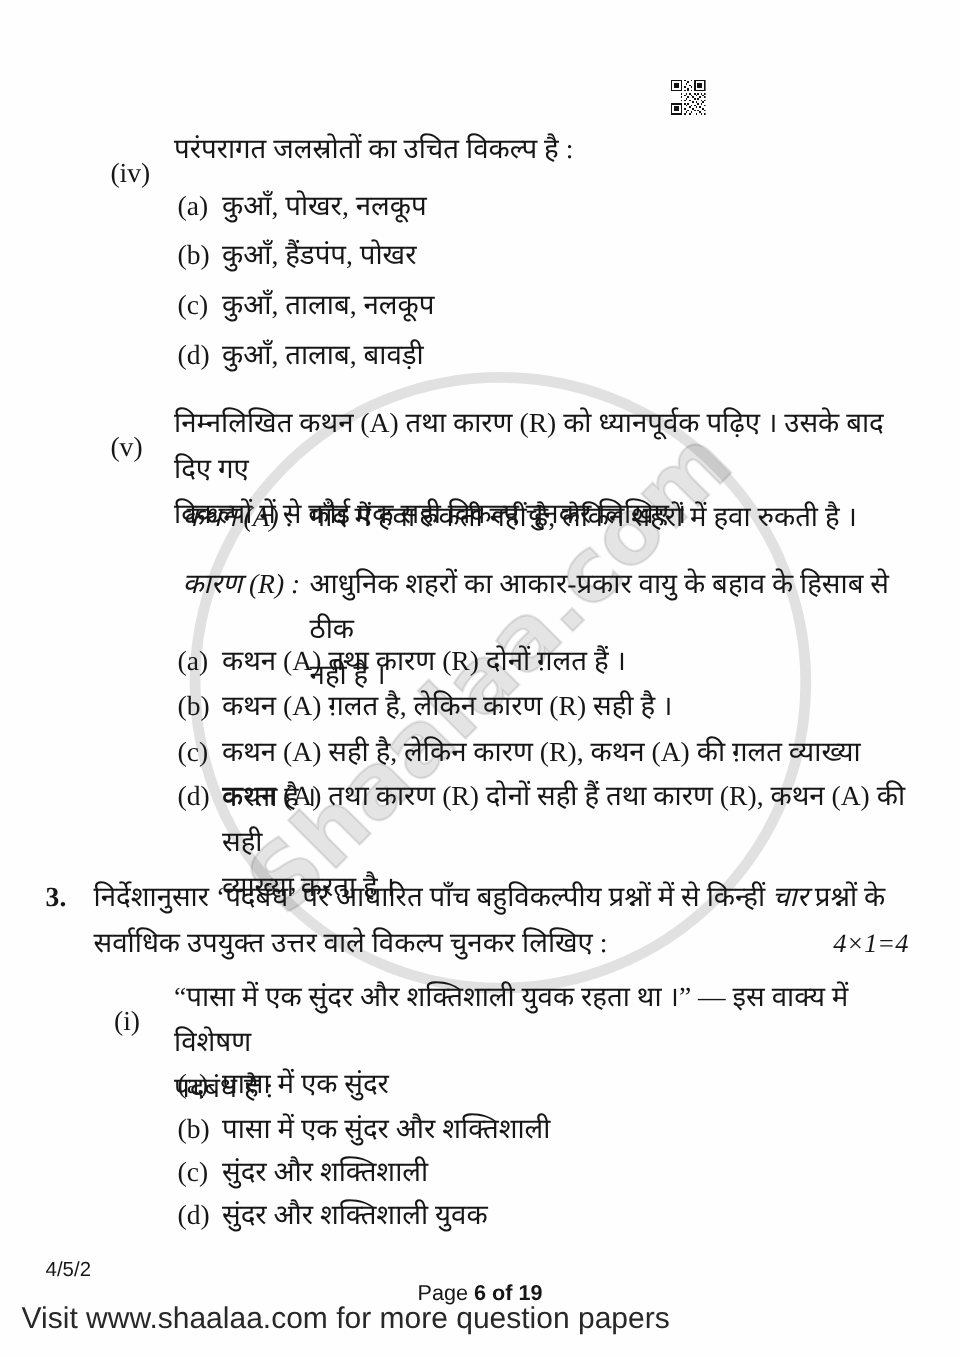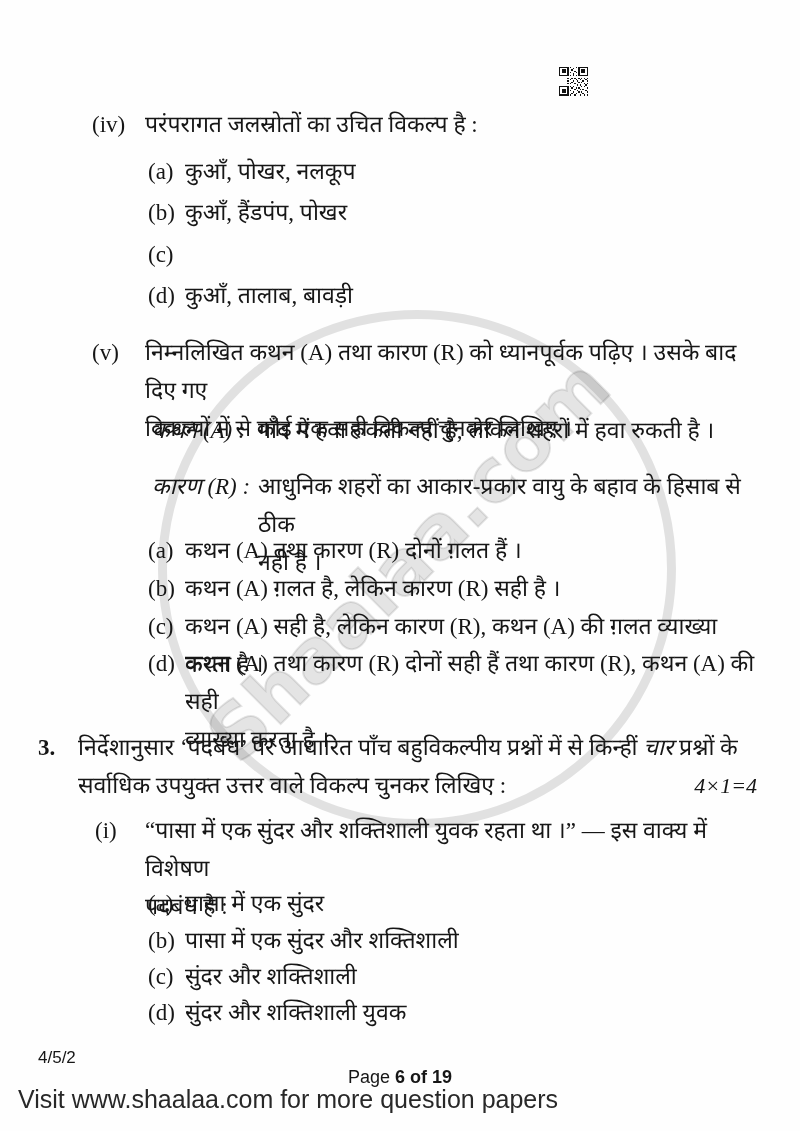--- a/index.html
+++ b/index.html
@@ -28,21 +28,21 @@
     color:rgba(0,0,0,0.10);
     -webkit-text-stroke:2px rgba(0,0,0,0.10);
     white-space:nowrap;
     pointer-events:none;
   }
   
   .qr { position:absolute; left:559px; top:66px; width:29px; height:30px; }
   
   .row { position:absolute; display:flex; font-size:23px; line-height:38px; }
   .row .body { white-space:pre-line; }
-  .lbl-q  { width:53px; flex:none; }   
+  .lbl-q  { width:53px; flex:none;margin-top:20px; }   
   .lbl-o  { width:37px; flex:none; }   
   .lbl-ar { width:106px; flex:none; font-style:italic; } 
   .lbl-n  { width:40px; flex:none; font-weight:bold; }   
   .bold-it { font-weight:normal; font-style:italic; }
   .marks {
     position:absolute; right:0; top:38px;
     font-style:italic; font-size:22px; line-height:38px;
   }
   
   .footer-code {
@@ -161,20 +161,21 @@
   <div class="row" style="left:148px; top:153px; width:600px;">
     <span class="lbl-o">(a)</span>
     <span class="body">कुआँ, पोखर, नलकूप</span>
   </div>
   <div class="row" style="left:148px; top:194px; width:600px;">
     <span class="lbl-o">(b)</span>
     <span class="body">कुआँ, हैंडपंप, पोखर</span>
   </div>
   <div class="row" style="left:148px; top:236px; width:600px;">
     <span class="lbl-o">(c)</span>
+    <span class="body">कुआँ, तालाब, नलकूप</span>
   </div>
   <div class="row" style="left:148px; top:277px; width:600px;">
     <span class="lbl-o">(d)</span>
     <span class="body">कुआँ, तालाब, बावड़ी</span>
   </div>
 
   <div class="row" style="left:92px; top:334px; width:660px;">
     <span class="lbl-q">(v)</span>
     <span class="body">निम्नलिखित कथन (A) तथा कारण (R) को ध्यानपूर्वक पढ़िए । उसके बाद दिए गए
 विकल्पों में से कोई एक सही विकल्प चुनकर लिखिए ।</span>

